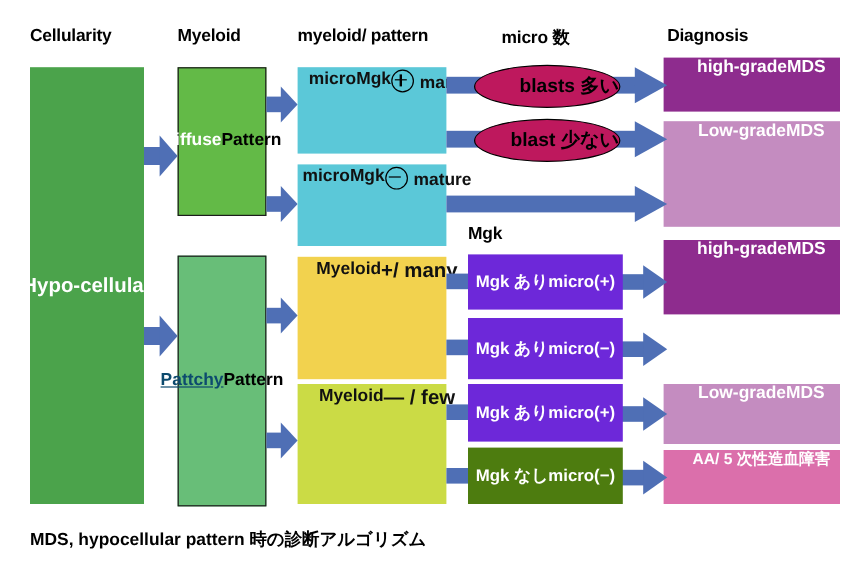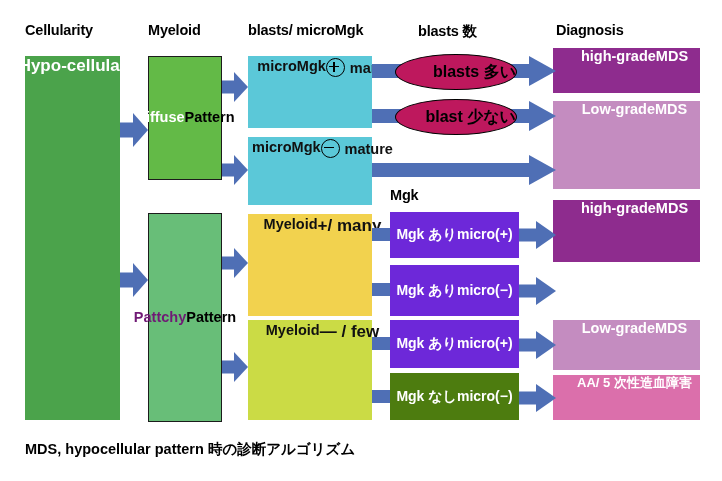--- a/index.html
+++ b/index.html
@@ -28,36 +28,36 @@
     font-weight:bold;
     line-height:1.22;
   }
   .box .ln{display:block;white-space:nowrap;}
 
   
   .c-hypo{
     background:#4BA34B;
     color:#ffffff;
     font-size:17px;
-    align-items:flex-start;
+    align-items:center;
     text-align:center;
   }
 
   
   .c-pattern{
     border:1.5px solid #1c1c1c;
     align-items:center;
     text-align:center;
     font-size:14.5px;
   }
   .p-diffuse{background:#63BA47;}
   .p-pattchy{background:#68BE78;}
   .w{color:#ffffff;}
   .k{color:#000000;}
-  .r{color:#701a75;}
+  .r{color:#0c4a6e;text-decoration:underline;}
 
   
   .c-mm{
     font-size:14.5px;
     color:#111;
     padding-left:25px;
   }
   .cyan{background:#5BC8D8;}
   .yellow{background:#F2D24E;}
   .olive{background:#CBDB45;}
@@ -139,22 +139,22 @@
     white-space:nowrap;
   }
 </style>
 </head>
 <body>
 
 <div id="stage">
 
   <div class="col-head" style="left:25px;top:22px;">Cellularity</div>
   <div class="col-head" style="left:148px;top:22px;">Myeloid</div>
-  <div class="col-head" style="left:248px;top:22px;">blasts/ microMgk</div>
-  <div class="col-head" style="left:418px;top:22px;">blasts 数</div>
+  <div class="col-head" style="left:248px;top:22px;">myeloid/ pattern</div>
+  <div class="col-head" style="left:418px;top:22px;">micro 数</div>
   <div class="col-head" style="left:556px;top:22px;">Diagnosis</div>
   <div class="col-head" style="left:390px;top:187px;">Mgk</div>
 
   <div class="box c-hypo" style="left:25px;top:56px;width:95px;height:364px;">
     <span class="ln">Hypo-</span>
     <span class="ln">cellular</span>
   </div>
 
   <div class="arrow" style="left:120px;top:113px;width:28px;height:34px;">
     <div class="shaft" style="width:15px;height:15px;"></div>

